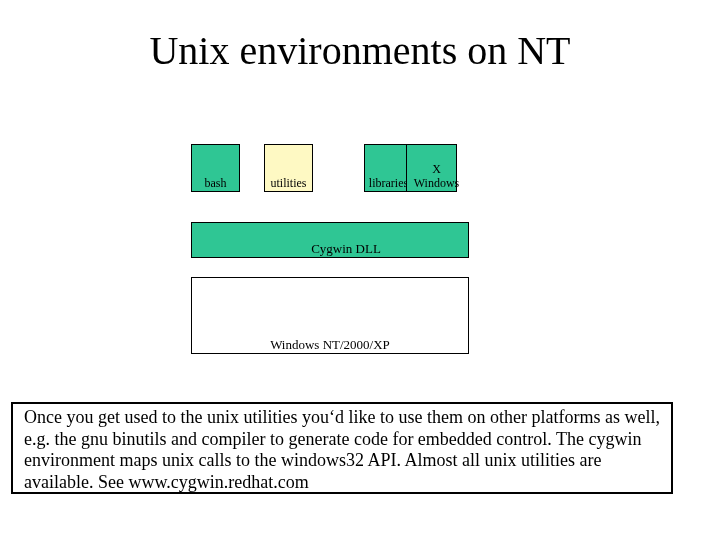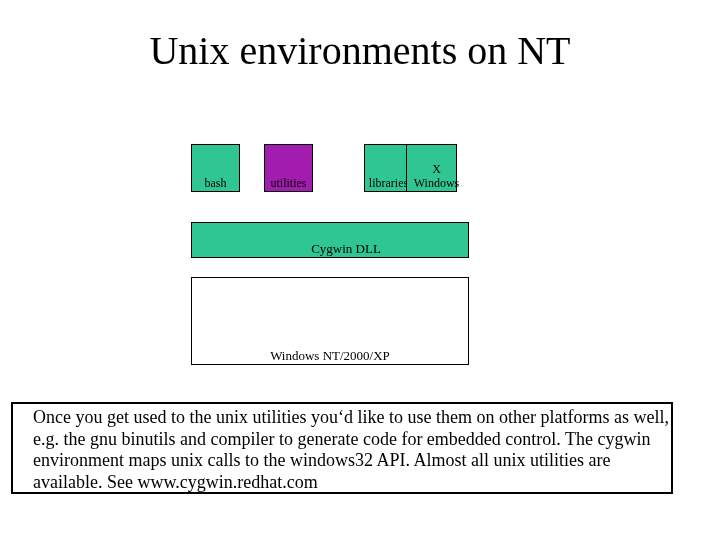--- a/index.html
+++ b/index.html
@@ -52,53 +52,53 @@
     top: 222px;
     width: 278px;
     height: 36px;
     font-size: 13px;
     padding-left: 32px;
   }
   .base-box {
     left: 191px;
     top: 277px;
     width: 278px;
-    height: 88px;
+    height: 77px;
     font-size: 13px;
     background: #ffffff;
   }
   .note-box {
     position: absolute;
     box-sizing: border-box;
     left: 11px;
     top: 402px;
     width: 662px;
     height: 92px;
     border: 2px solid #000000;
     background: #ffffff;
-    padding: 3px 0 0 20px;
+    padding: 3px 0 0 11px;
     font-size: 18px;
   }
   .note-line {
     white-space: nowrap;
     line-height: 21.5px;
   }
 </style>
 </head>
 <body>
 
 <div class="slide">
 
   <div class="slide-title">Unix environments on NT</div>
 
   <div class="shape top-box b0" style="background: rgb(47, 198, 148);">
     <span>bash</span>
   </div>
 
-  <div class="shape top-box b1" style="background: #a21caf;">
+  <div class="shape top-box b1" style="background: #fef9c3;">
     <span>utilities</span>
   </div>
 
   <div class="shape top-box b2" style="background: rgb(47, 198, 148); margin-left: 28px;">
     <span>libraries</span>
   </div>
 
   <div class="shape top-box b3" style="background: rgb(47, 198, 148);">
     <span>X Windows</span>
   </div>

